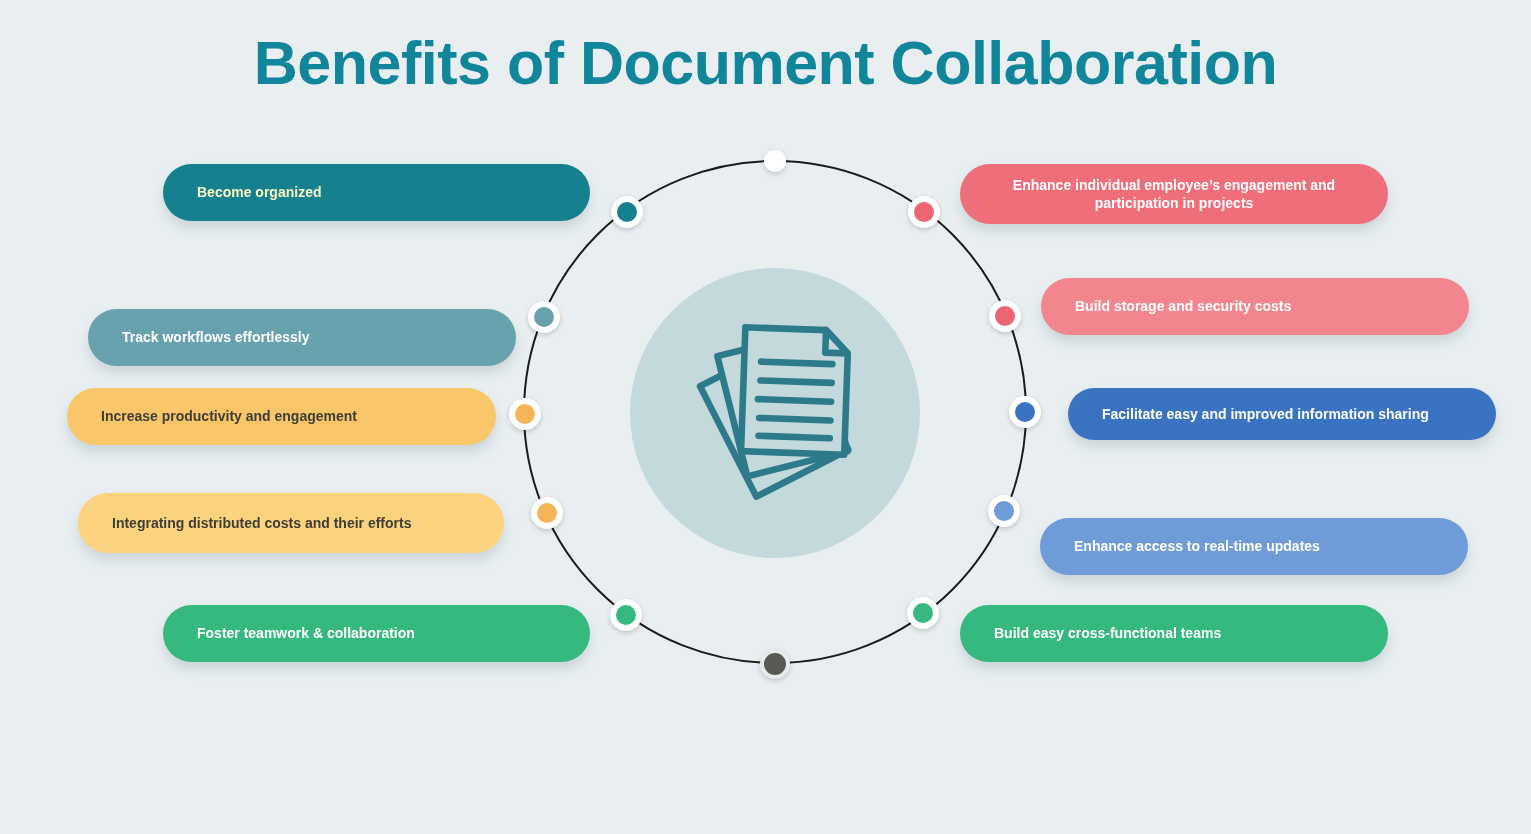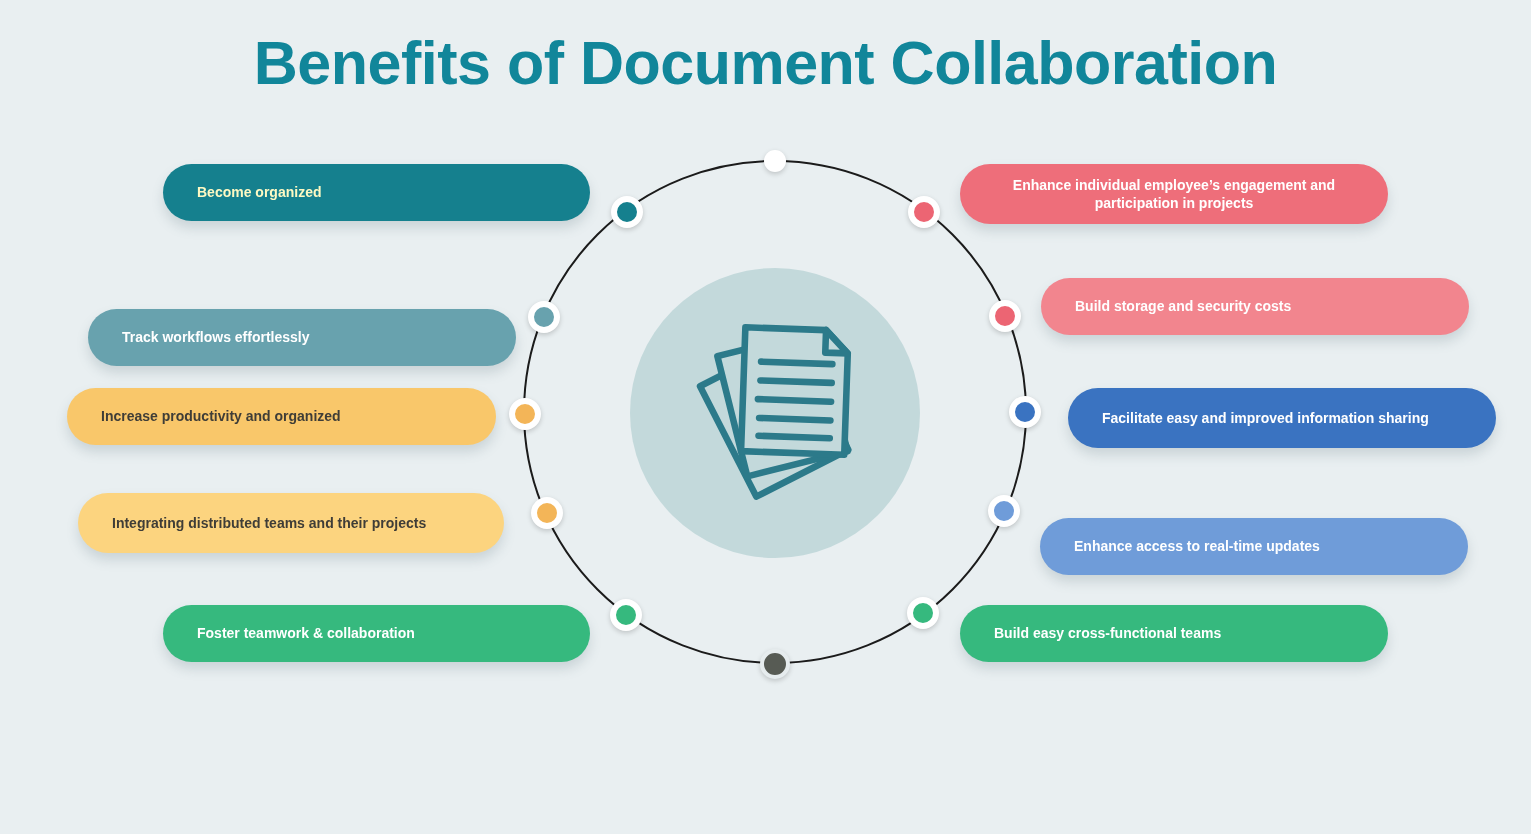--- a/index.html
+++ b/index.html
@@ -50,41 +50,41 @@
 
 <div class="pill" style="left: 163px; top: 164px; width: 427px; height: 57px; background: rgb(21, 128, 142); color: #fef9c3;">
       <span>Become organized</span>
     </div>
     <div class="dot" style="left: 627px; top: 212px; width: 20px; height: 20px; background: rgb(21, 128, 142); border-width: 6px; border-color: rgb(255, 255, 255);"></div>
     <div class="pill" style="left: 88px; top: 278px; width: 428px; height: 57px; background: rgb(104, 162, 174); color: rgb(255, 255, 255); margin-top: 31px;">
       <span>Track workflows effortlessly</span>
     </div>
     <div class="dot" style="left: 544px; top: 317px; width: 20px; height: 20px; background: rgb(104, 162, 174); border-width: 6px; border-color: rgb(255, 255, 255);"></div>
     <div class="pill" style="left: 67px; top: 388px; width: 429px; height: 57px; background: rgb(249, 199, 106); color: rgb(63, 61, 55);">
-      <span>Increase productivity and organized</span>
+      <span>Increase productivity and engagement</span>
     </div>
     <div class="dot" style="left: 525px; top: 414px; width: 20px; height: 20px; background: rgb(243, 181, 88); border-width: 6px; border-color: rgb(255, 255, 255);"></div>
     <div class="pill" style="left: 78px; top: 493px; width: 426px; height: 60px; background: rgb(252, 212, 127); color: rgb(63, 61, 55);">
-      <span>Integrating distributed teams and their projects</span>
+      <span>Integrating distributed costs and their efforts</span>
     </div>
     <div class="dot" style="left: 547px; top: 513px; width: 20px; height: 20px; background: rgb(243, 181, 88); border-width: 6px; border-color: rgb(255, 255, 255);"></div>
     <div class="pill" style="left: 163px; top: 605px; width: 427px; height: 57px; background: rgb(54, 185, 126); color: rgb(255, 255, 255);">
       <span>Foster teamwork &amp; collaboration</span>
     </div>
     <div class="dot" style="left: 626px; top: 615px; width: 20px; height: 20px; background: rgb(54, 185, 126); border-width: 6px; border-color: rgb(255, 255, 255);"></div>
     <div class="dot" style="left: 775px; top: 664px; width: 22px; height: 22px; background: rgb(87, 91, 84); border-width: 4px; border-color: rgb(230, 236, 238);"></div>
     <div class="pill" style="left: 960px; top: 605px; width: 428px; height: 57px; background: rgb(54, 185, 126); color: rgb(255, 255, 255);">
       <span>Build easy cross-functional teams</span>
     </div>
     <div class="dot" style="left: 923px; top: 613px; width: 20px; height: 20px; background: rgb(54, 185, 126); border-width: 6px; border-color: rgb(255, 255, 255);"></div>
     <div class="pill" style="left: 1040px; top: 518px; width: 428px; height: 57px; background: rgb(111, 156, 217); color: rgb(255, 255, 255);">
       <span>Enhance access to real-time updates</span>
     </div>
     <div class="dot" style="left: 1004px; top: 511px; width: 20px; height: 20px; background: rgb(111, 156, 217); border-width: 6px; border-color: rgb(255, 255, 255);"></div>
-    <div class="pill" style="left: 1068px; top: 388px; width: 428px; height: 60px; background: rgb(58, 115, 193); color: rgb(255, 255, 255);">
+    <div class="pill" style="left: 1068px; top: 388px; width: 428px; height: 52px; background: rgb(58, 115, 193); color: rgb(255, 255, 255);">
       <span>Facilitate easy and improved information sharing</span>
     </div>
     <div class="dot" style="left: 1025px; top: 412px; width: 20px; height: 20px; background: rgb(58, 115, 193); border-width: 6px; border-color: rgb(255, 255, 255);"></div>
     <div class="pill" style="left: 1041px; top: 278px; width: 428px; height: 57px; background: rgb(242, 133, 142); color: rgb(255, 255, 255);">
       <span>Build storage and security costs</span>
     </div>
     <div class="dot" style="left: 1005px; top: 316px; width: 20px; height: 20px; background: rgb(236, 101, 115); border-width: 6px; border-color: rgb(255, 255, 255);"></div>
     <div class="pill" style="left: 960px; top: 164px; width: 428px; height: 60px; background: rgb(238, 110, 122); color: rgb(255, 255, 255);">
       <span>Enhance individual employee’s engagement and participation in projects</span>
     </div>

